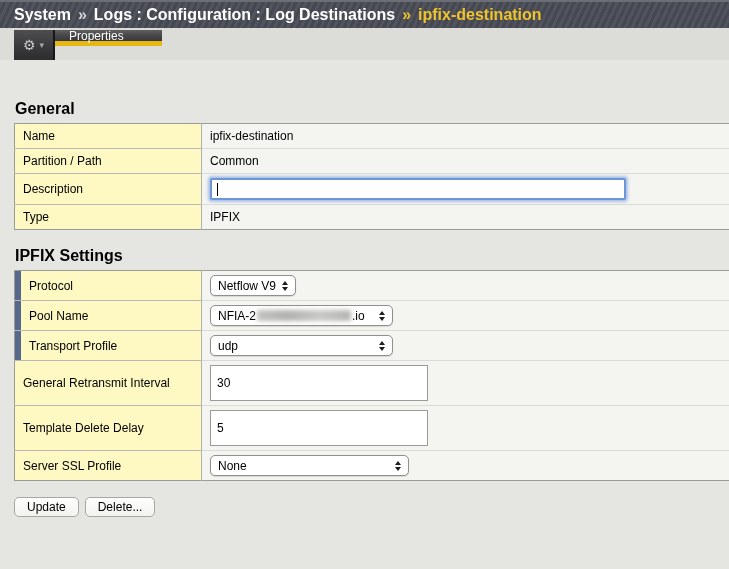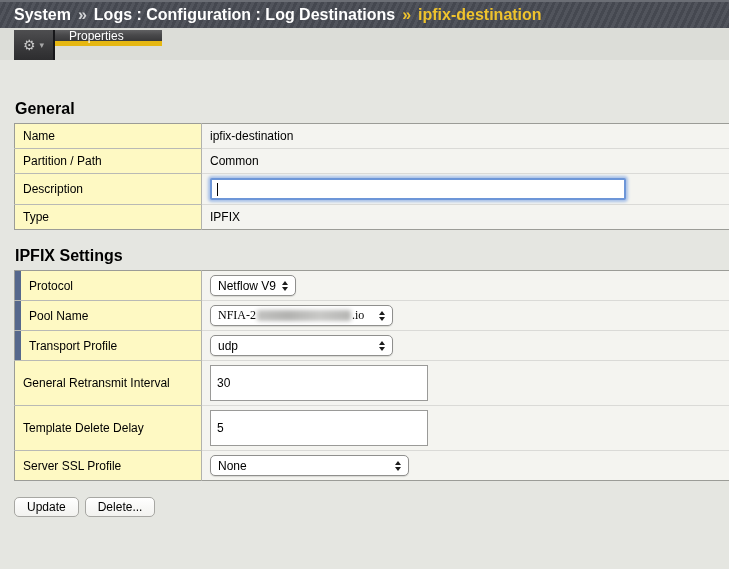--- a/index.html
+++ b/index.html
@@ -97,21 +97,21 @@
     display:inline-flex; align-items:center;
     height:21px; box-sizing:border-box;
     background:#fff; border:1px solid #8f8f8d; border-radius:5px;
     padding:4px 7px; font-size:12px; cursor:pointer;
     box-shadow:0 1px 1px rgba(0,0,0,0.12);
   }
   .mac-select .spin { display:flex; flex-direction:column; gap:2px; margin-left:6px; }
   .mac-select .spin.right { margin-left:auto; }
   .tri-up { width:0; height:0; border-left:3.5px solid transparent; border-right:3.5px solid transparent; border-bottom:4.5px solid #1c1c1c; }
   .tri-dn { width:0; height:0; border-left:3.5px solid transparent; border-right:3.5px solid transparent; border-top:4.5px solid #1c1c1c; }
-  .sel-pool { width:183px;font-family:Liberation Serif, serif; }
+  .sel-pool { width:183px; }
   .sel-transport { width:183px; }
   .sel-ssl { width:199px;justify-content:center; }
   .pool-text { display:flex; align-items:center; }
   .redacted {
     display:inline-block; width:94px; height:11px; margin:0 1px;
     background:linear-gradient(90deg,#c2c2c0,#b2b2b0,#c8c8c6,#b5b5b3);
     border-radius:2px; filter:blur(2px);
   }
 
   

